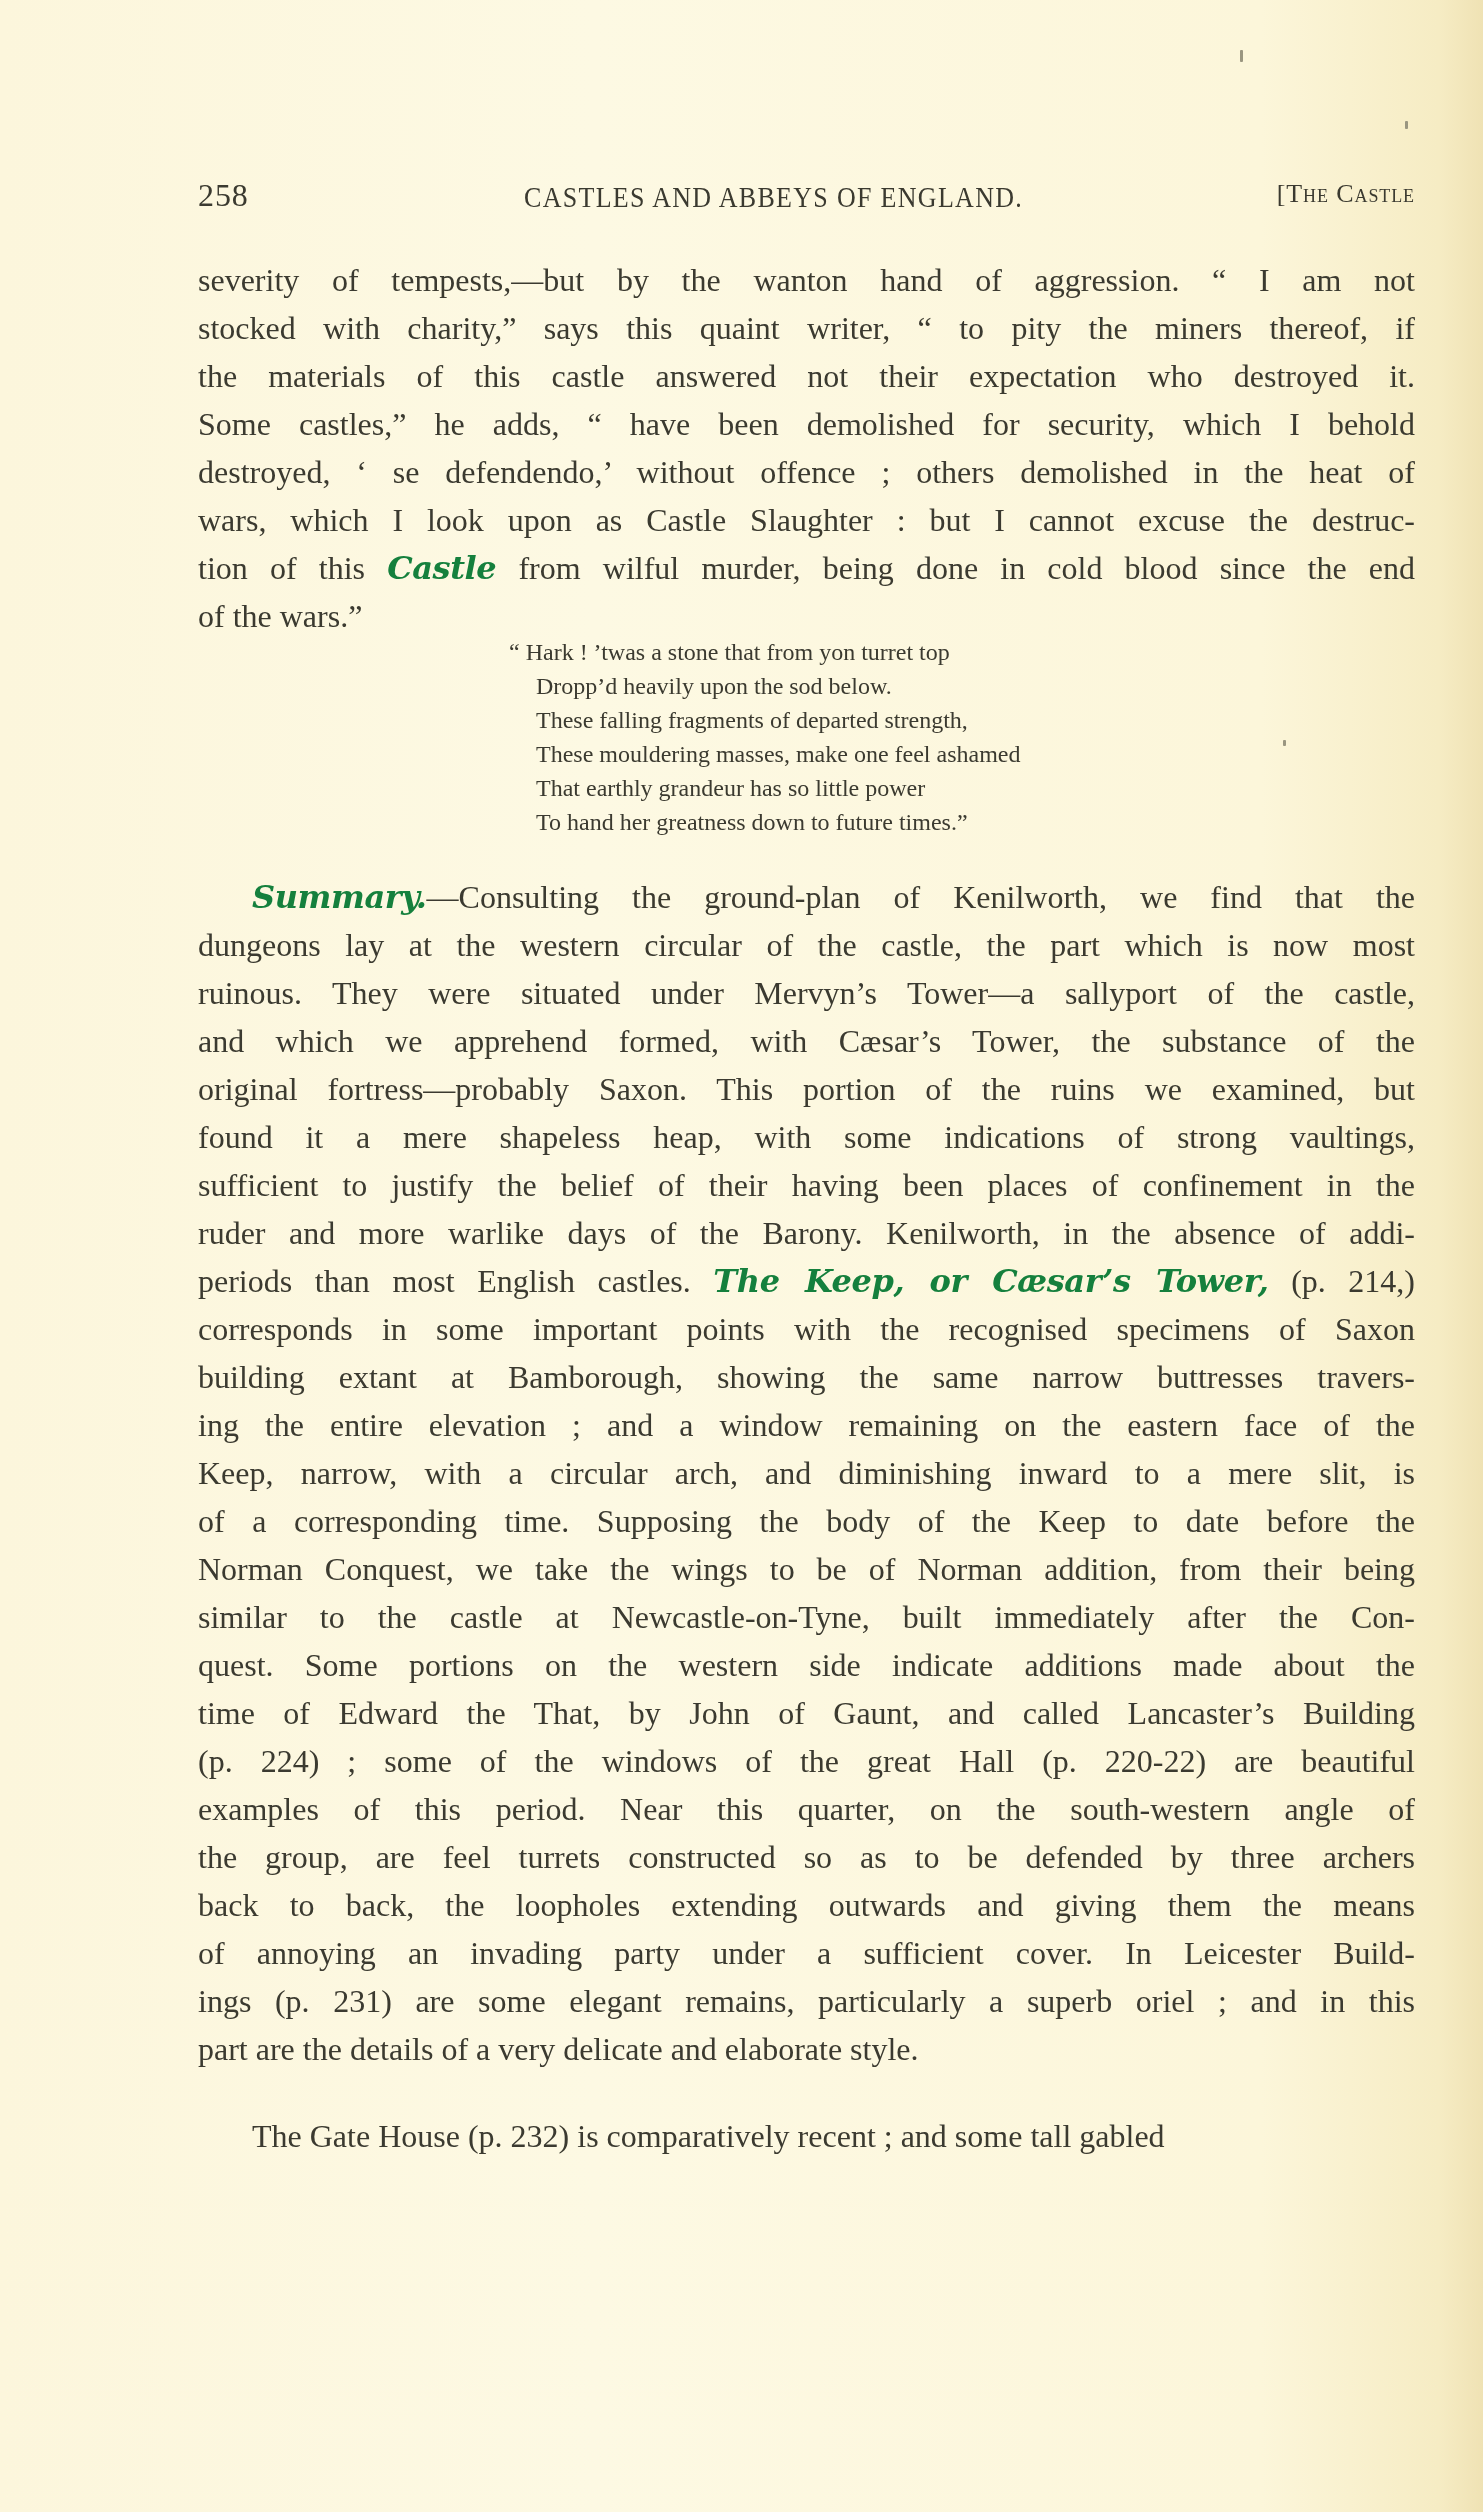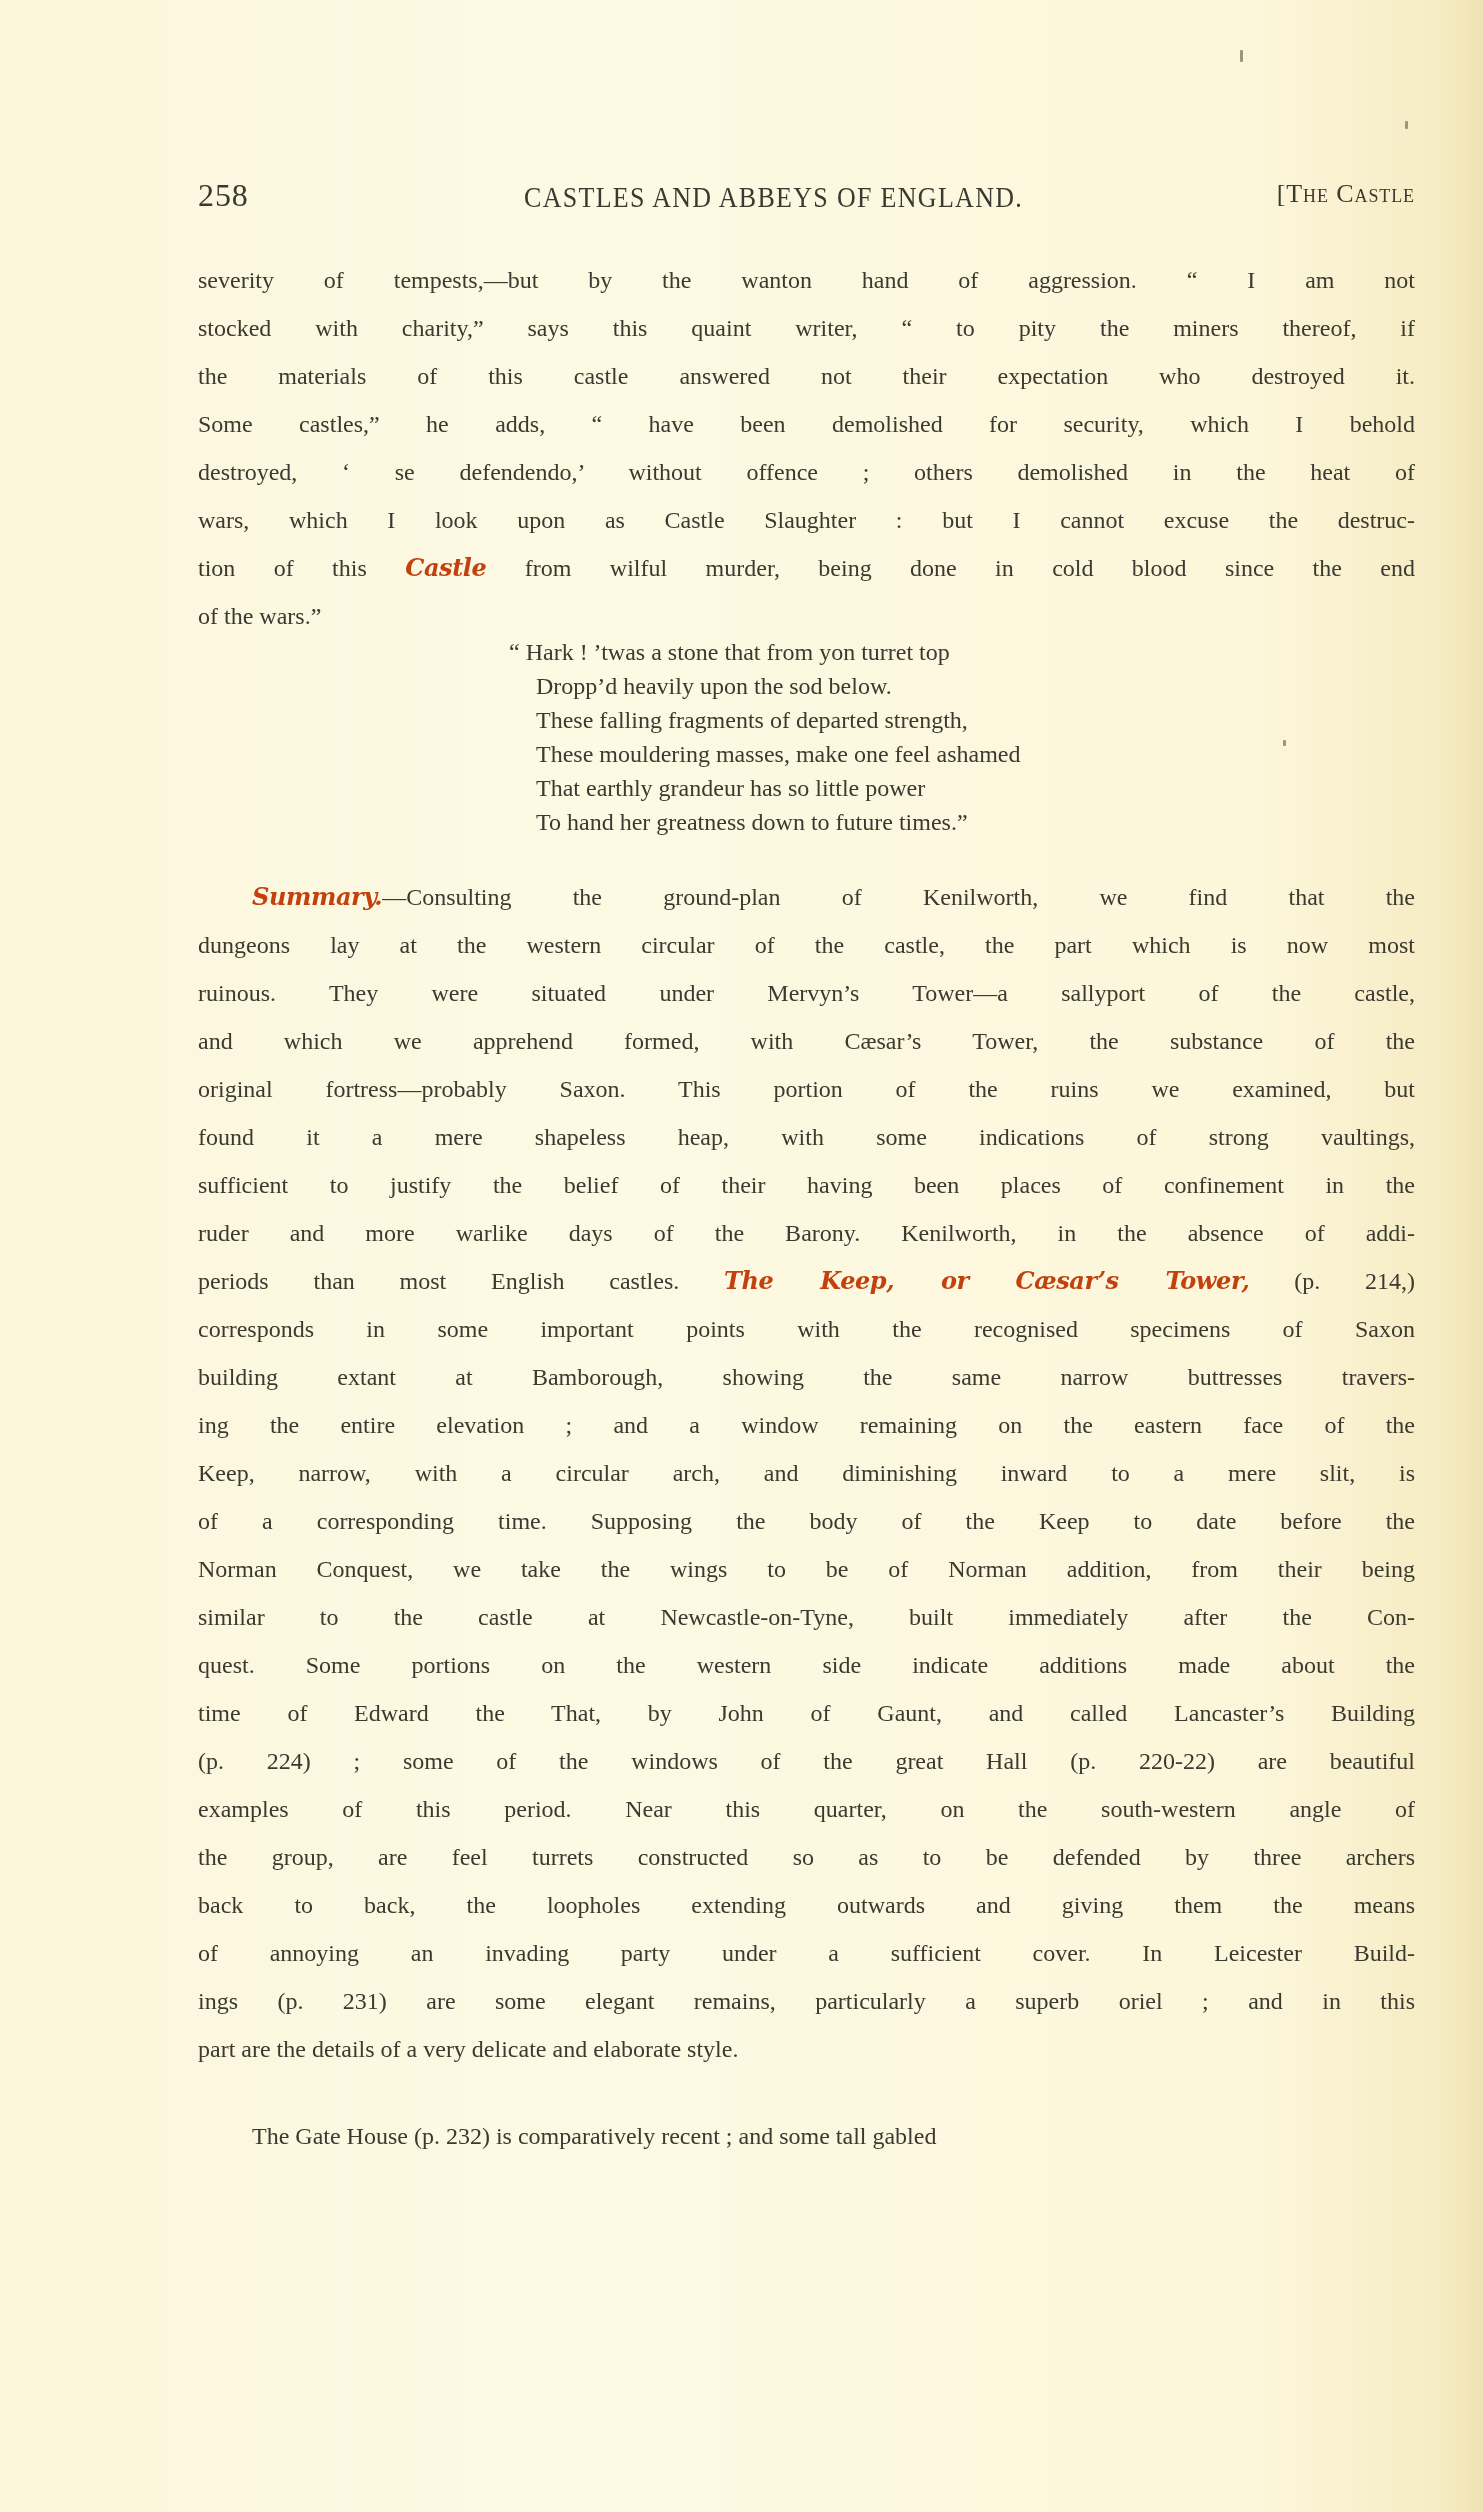--- a/index.html
+++ b/index.html
@@ -10,35 +10,35 @@
     color: #3b3a30;
   }
   .page { position: absolute; left: 0; top: 0; width: 1484px; height: 2512px; }
   .speck { position: absolute; background: #9a9680; border-radius: 0.9px; }
   .running-head { position: absolute; top: 177px; left: 198px; width: 1217px; height: 43px; }
   .folio { position: absolute; left: 0; top: 0; font-size: 32px; letter-spacing: 0.9px; }
   .head-title { position: absolute; left: 326px; top: 3.5px; font-size: 26px; letter-spacing: 1.3px; transform: scaleY(1.12); transform-origin: left top; }
   .head-tag { position: absolute; right: 0; top: 1.7px; font-size: 26px; font-variant: small-caps; letter-spacing: 0.9px; }
   .text-block { position: absolute; left: 198px; width: 1217px; }
   .line {
-    display: block; height: 48px; line-height: 48px; font-size: 24px;
+    display: block; height: 48px; line-height: 48px; font-size: 32px;
     white-space: nowrap; text-align: justify; text-align-last: justify;
     overflow: hidden;
   }
   .line.last { text-align-last: left; }
   .line.indent { padding-left: 54px; }
   .para1 { top: 256px; }
   .poem { position: absolute; left: 509px; top: 635px; width: 777px; }
   .poem-line { display: block; height: 34px; line-height: 34px; font-size: 24px; white-space: nowrap; }
   .poem-line.cont { padding-left: 27px; font-family: Liberation Serif, serif; }
   .summary { top: 873px; }
   .gate { top: 2112px; }
   .bl {
     font-family: "DejaVu Serif", serif; font-weight: bold; font-style: italic;
-    color: #c2410c; letter-spacing: -0.4px;
+    color: #15803d; letter-spacing: -0.4px;
   }
 </style>
 </head>
 <body>
 
 <div class="page">
 
   <div class="speck" style="left:1240px; top:50px; width:2.6px; height:12px;"></div>
   <div class="speck" style="left:1405px; top:121px; width:2.6px; height:7.8px;"></div>
   <div class="speck" style="left:1283px; top:740px; width:2.6px; height:6px;"></div>

